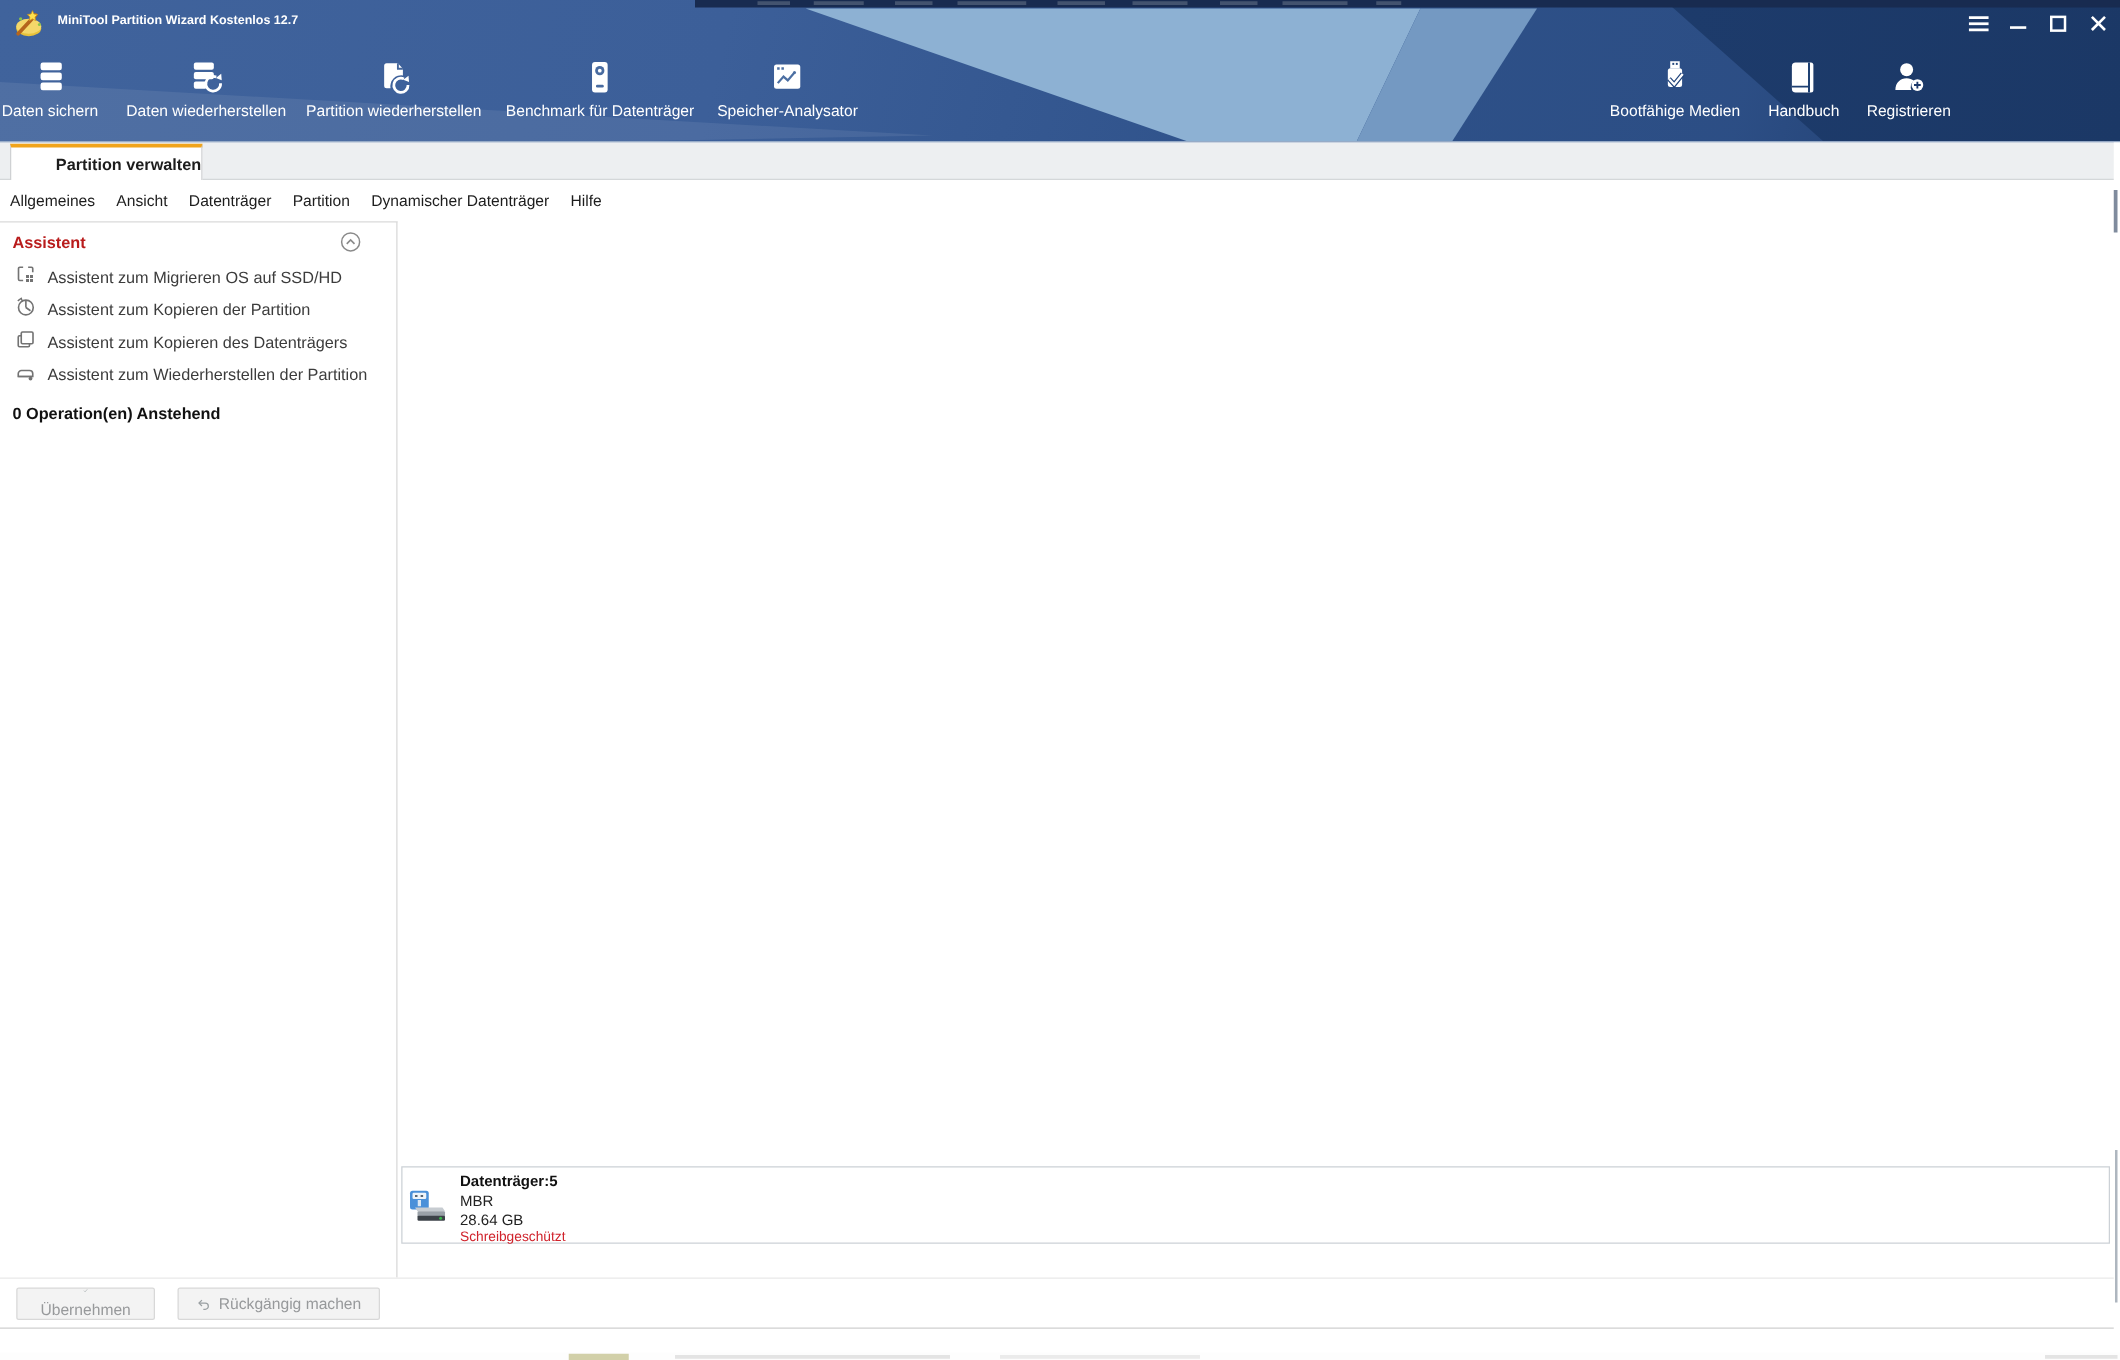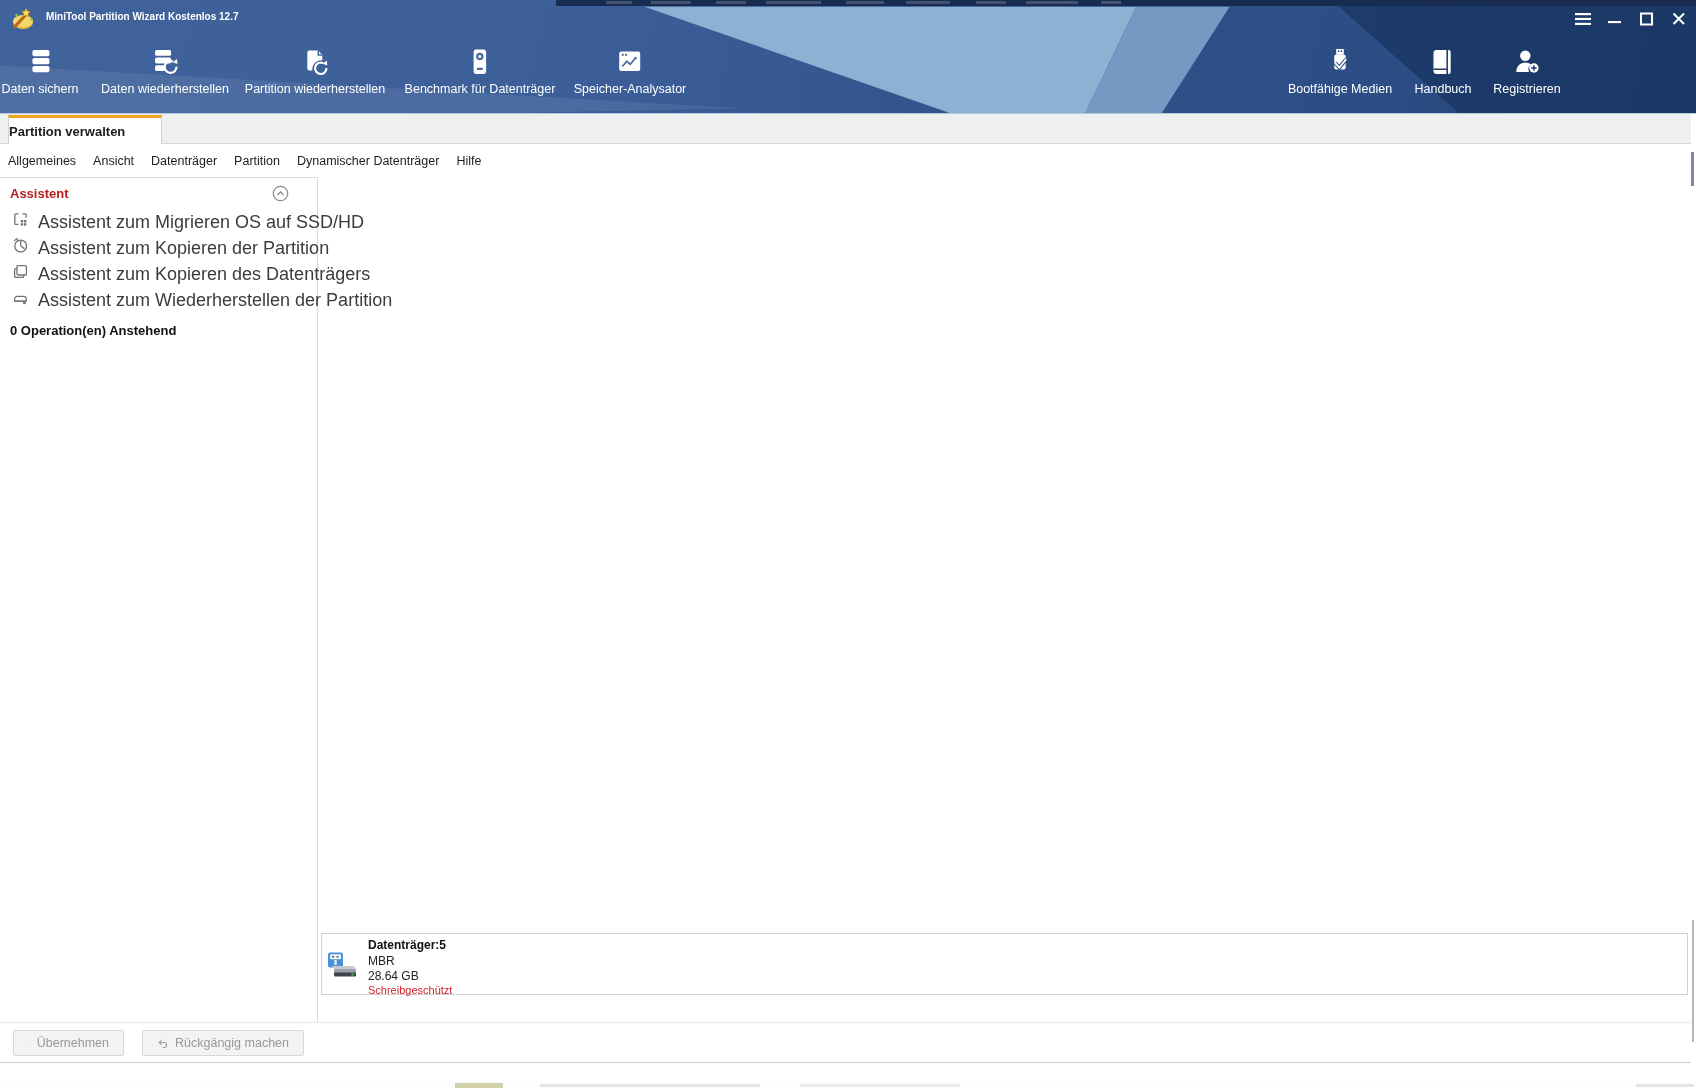--- a/index.html
+++ b/index.html
@@ -25,31 +25,31 @@
   .win-controls{position:absolute;right:8px;top:9px;display:flex;gap:13px;align-items:center;}
   .win-btn{width:19px;height:19px;display:flex;align-items:center;justify-content:center;cursor:default;}
   
   .tool-btn{position:absolute;top:46px;display:flex;flex-direction:column;align-items:center;gap:5px;
     transform:translateX(-50%);color:#fff;font-size:12.5px;white-space:nowrap;}
   .tool-btn .ticon{height:31px;display:flex;align-items:flex-end;}
   
   .tabbar{position:absolute;left:0;top:114px;width:1696px;height:30px;background:#edeff1;border-bottom:1px solid #d4d7d9;}
   .tab{position:absolute;left:8px;top:1px;width:154px;height:29px;background:#fff;z-index:2;
     border:1px solid #cfd1d3;border-top:3px solid #f0a41c;border-bottom:none;
-    display:flex;align-items:center;justify-content:flex-start;font-size:13px;font-weight:bold;color:#1c1c1c;}
+    display:flex;align-items:center;justify-content:flex-end;font-size:13px;font-weight:bold;color:#1c1c1c;}
   
   .menubar{position:absolute;left:0;top:144px;width:1696px;height:33px;background:#fff;
     display:flex;align-items:center;padding-left:8px;gap:17px;font-size:12.5px;color:#1d1d1d;}
   .menubar span{cursor:default;}
   
   .sidebar{position:absolute;left:0;top:177px;width:318px;height:845px;background:#fff;
     border-top:1px solid #dadada;border-right:1px solid #d8d8d8;}
   .side-title{position:absolute;left:10px;top:8px;font-size:13px;font-weight:bold;color:#b91c1c;}
   .side-collapse{position:absolute;right:28px;top:7px;}
-  .side-item{position:absolute;left:12px;display:flex;align-items:center;gap:9px;font-size:18px;color:#3c3c3c;white-space:nowrap;cursor:default;}
+  .side-item{position:absolute;left:12px;display:flex;align-items:center;gap:9px;font-size:13px;color:#3c3c3c;white-space:nowrap;cursor:default;}
   .side-ops{position:absolute;left:10px;top:145px;font-size:13px;font-weight:bold;color:#111;}
   
   .disk-row{position:absolute;left:321px;top:933px;width:1367px;height:62px;background:#fff;
     border:1px solid #ccd1d6;display:flex;}
   .disk-label{position:relative;width:116px;flex:none;font-size:12px;}
   .disk-label .dicon{position:absolute;left:4px;top:17px;}
   .dl-name{position:absolute;left:46px;top:4px;font-weight:bold;color:#111;white-space:nowrap;}
   .dl-type{position:absolute;left:46px;top:20px;color:#222;}
   .dl-size{position:absolute;left:46px;top:35px;color:#222;white-space:nowrap;}
   .dl-status{position:absolute;left:46px;top:50px;color:#d0222b;font-size:11px;white-space:nowrap;z-index:3;}
@@ -57,21 +57,21 @@
   .usage-track{position:absolute;left:8px;right:8px;top:4px;height:11px;background:#c6c6c6;}
   .usage-fill{position:absolute;left:0;top:0;height:11px;background:#2196e3;}
   .pt-label{position:absolute;left:9px;top:21px;font-size:12px;color:#16212e;white-space:nowrap;}
   .pt-usage{position:absolute;left:9px;top:37px;font-size:12px;color:#16212e;white-space:nowrap;}
   
   .footer-top-line{position:absolute;left:0;top:1022px;width:1696px;height:1px;background:#e9e9e9;}
   .footer-bottom-line{position:absolute;left:0;top:1062px;width:1696px;height:1px;background:#cfcfcf;}
   .fbtn{position:absolute;top:1030px;height:26px;background:#f3f3f3;border:1px solid #d8d8d8;border-radius:2px;
     color:#97999b;font-size:12.5px;display:flex;align-items:center;justify-content:center;gap:7px;white-space:nowrap;
     font-family:inherit;padding:0 14px;}
-  .btn-apply{left:13px;width:111px;}
+  .btn-apply{left:13px;width:111px;flex-direction:column;}
   .btn-undo{left:142px;width:162px;}
   
   .right-gutter{position:absolute;left:1691px;top:114px;width:5px;height:974px;background:#fff;}
   .frag{position:absolute;}
   .screen-bottom{position:absolute;left:0;top:1082px;width:1696px;height:6px;background:#fdfdfd;}
 </style>
 </head>
 <body>
 
 <div class="screen">

